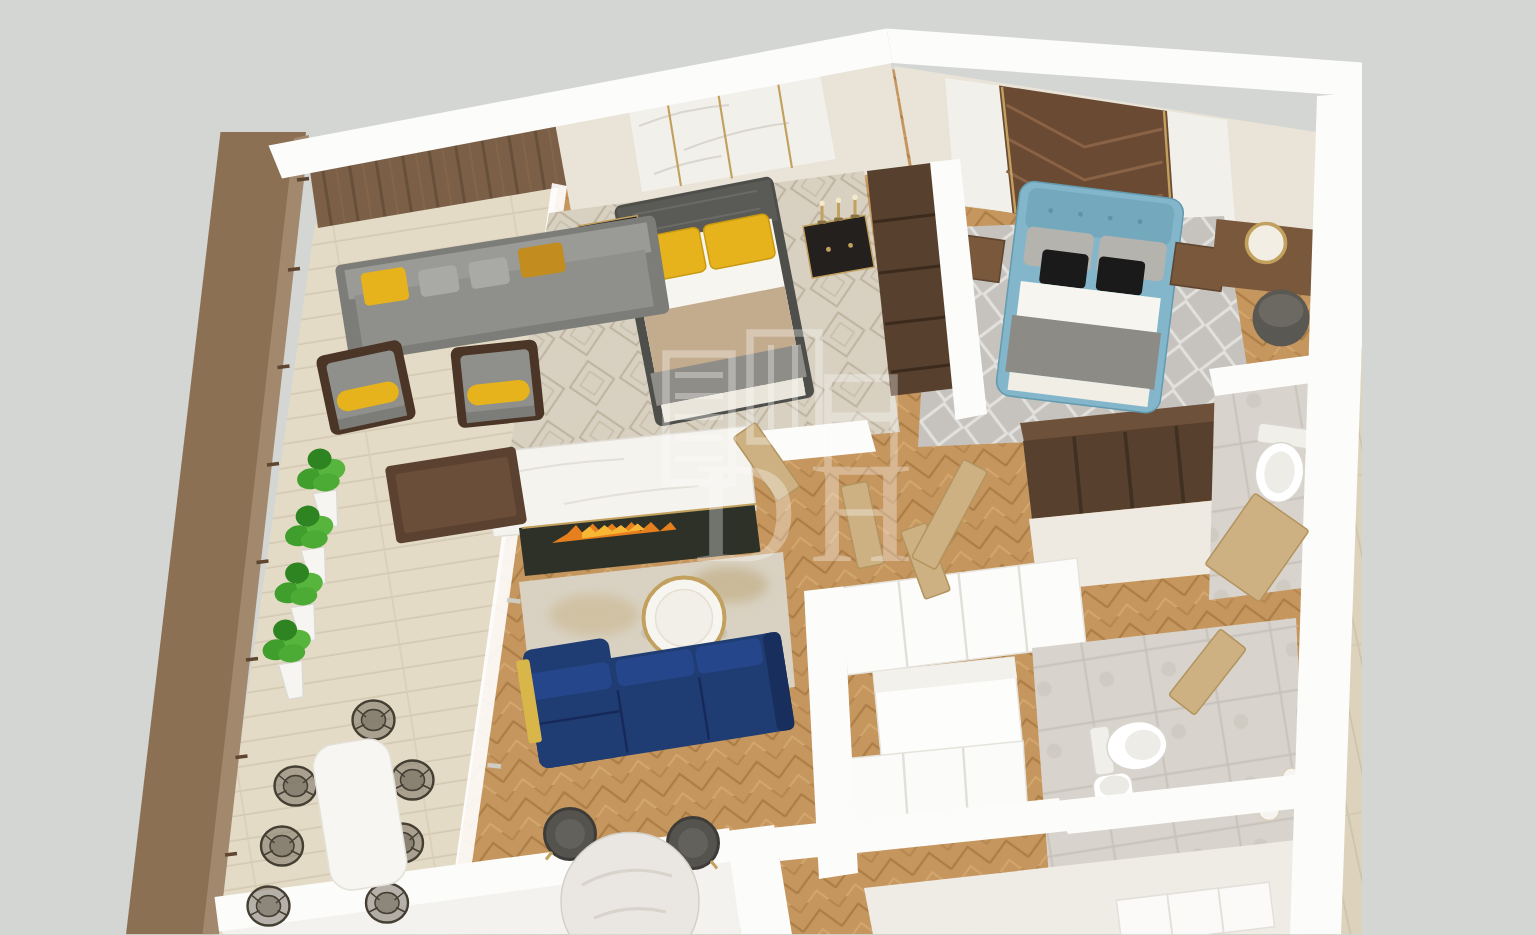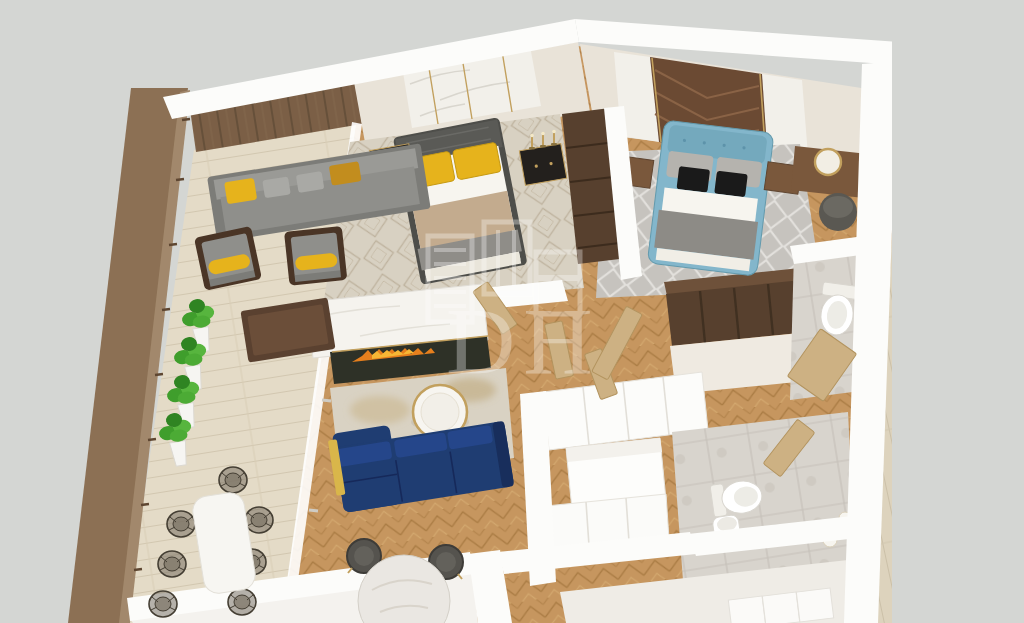--- a/index.html
+++ b/index.html
@@ -1,16 +1,16 @@
 <!DOCTYPE html>
 <html><head>
 <meta charset="utf-8">
 <style>
   html,body{margin:0;padding:0;background:#d4d6d3;font-family:"Liberation Sans",sans-serif;}
-  .stage{position:relative;width:892px;height:623px;overflow:hidden;}
+  .stage{position:relative;width:892px;height:623px;overflow:hidden;padding-left:16px;}
   svg{display:block;}
   text{user-select:none;}
 </style>
 </head>
 <body>
 
 <div class="stage">
 <svg width="1024" height="623" viewBox="0 0 1024 623" xmlns="http://www.w3.org/2000/svg">
   <defs>
     <pattern id="plank" width="120" height="16" patternUnits="userSpaceOnUse" patternTransform="rotate(-9)">

